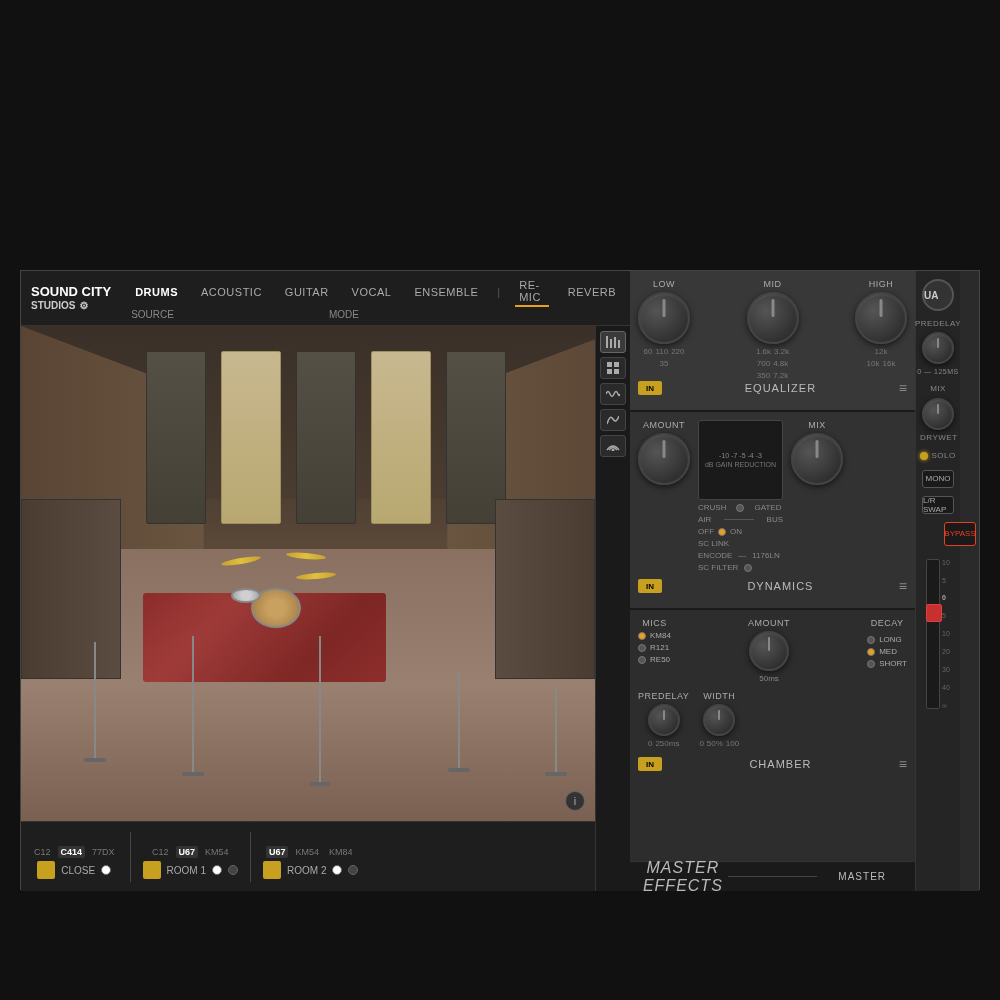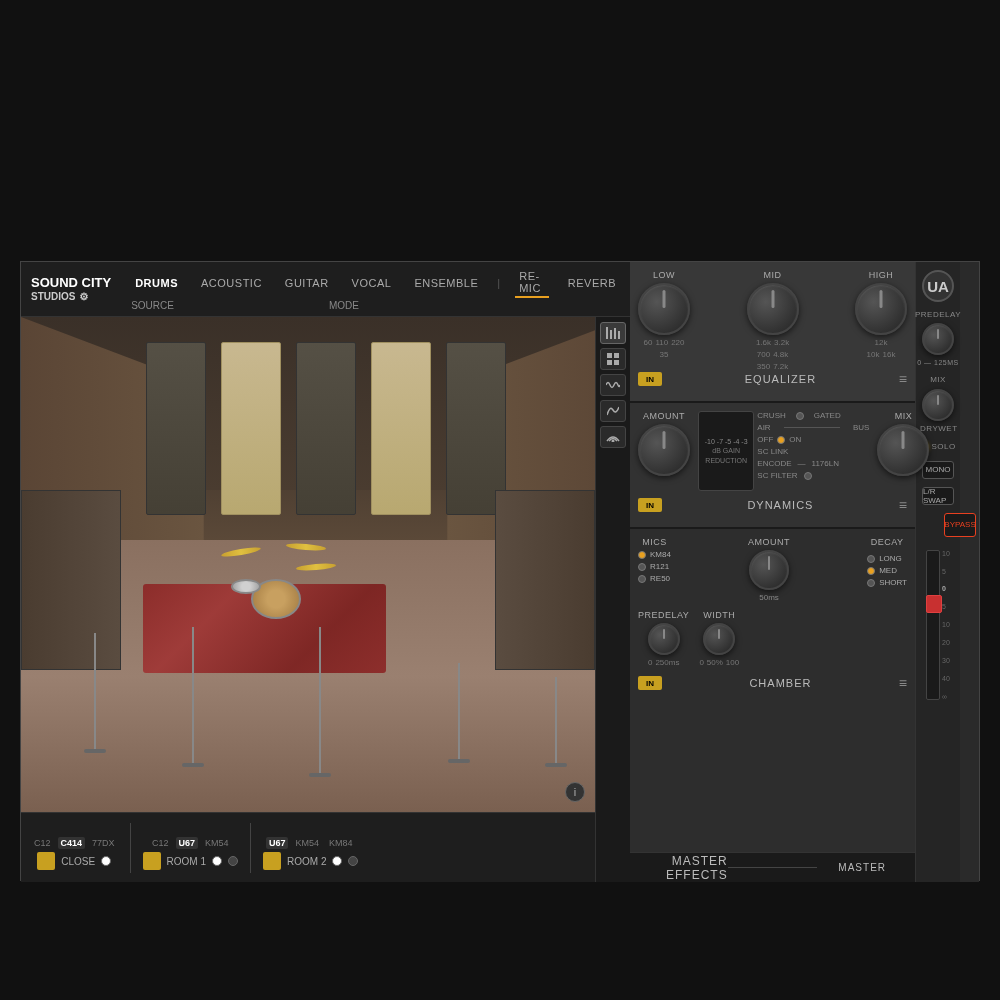--- a/index.html
+++ b/index.html
@@ -20,21 +20,21 @@
       background: #111;
     }
 
     .app-window {
       width: 960px;
       height: 620px;
       display: flex;
       flex-direction: row;
       border: 1px solid #444;
       position: relative;
-      top: 71px;
+      top: 80px;
     }
 
     
     .left-panel {
       width: 630px;
       height: 620px;
       background: #2a2520;
       display: flex;
       flex-direction: column;
       position: relative;
@@ -653,22 +653,22 @@
     }
 
     .ua-logo {
       width: 32px;
       height: 32px;
       background: #333;
       border: 2px solid #555;
       border-radius: 50%;
       display: flex;
       align-items: center;
-      justify-content: center;
-      font-size: 15px;
+      justify-content: flex-start;
+      font-size: 10px;
       font-weight: bold;
       color: #ccc;
     }
 
     .ua-label {
       font-size: 8px;
       color: #888;
       text-transform: uppercase;
       letter-spacing: 0.5px;
       text-align: center;
@@ -973,21 +973,21 @@
         </div>
 
         <div class="dynamics-section">
           <div class="dynamics-content">
 
             <div class="knob-group">
               <span class="knob-label">AMOUNT</span>
               <div class="knob knob-lg"></div>
             </div>
 
-            <div style="display:flex;flex-direction:row;gap:3px;">
+            <div style="display:flex;flex-direction:column;align-items:center;gap:3px;">
               <div class="vu-meter">
                 <div class="vu-display">
                   <span>-10 -7 -5 -4 -3</span>
                   <br>
                   <span style="font-size:7px;color:#777;">dB GAIN REDUCTION</span>
                 </div>
               </div>
 
               <div style="display:flex;flex-direction:column;gap:3px;width:100%;">
                 <div class="crush-gated-row">
@@ -1100,21 +1100,21 @@
           </div>
 
           <div class="section-header" style="margin-top:8px;">
             <button class="in-btn">IN</button>
             <span class="section-title">CHAMBER</span>
             <span class="menu-btn">≡</span>
           </div>
         </div>
 
         <div class="effects-bottom-bar">
-          <span class="section-title" style="font-size:12px;text-align:right;">MASTER EFFECTS</span>
+          <span class="section-title" style="font-style:italic;font-size:16px;text-align:center;">MASTER EFFECTS</span>
           <div class="line"></div>
           <span class="section-title" style="font-size:10px;width:80px;">MASTER</span>
         </div>
       </div>
 
       <div class="ua-strip">
         <div class="ua-logo">
           <span>UA</span>
         </div>
 

